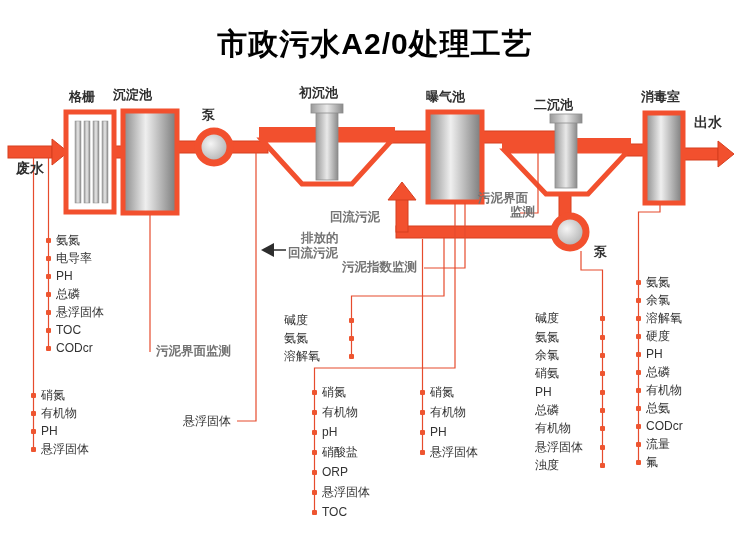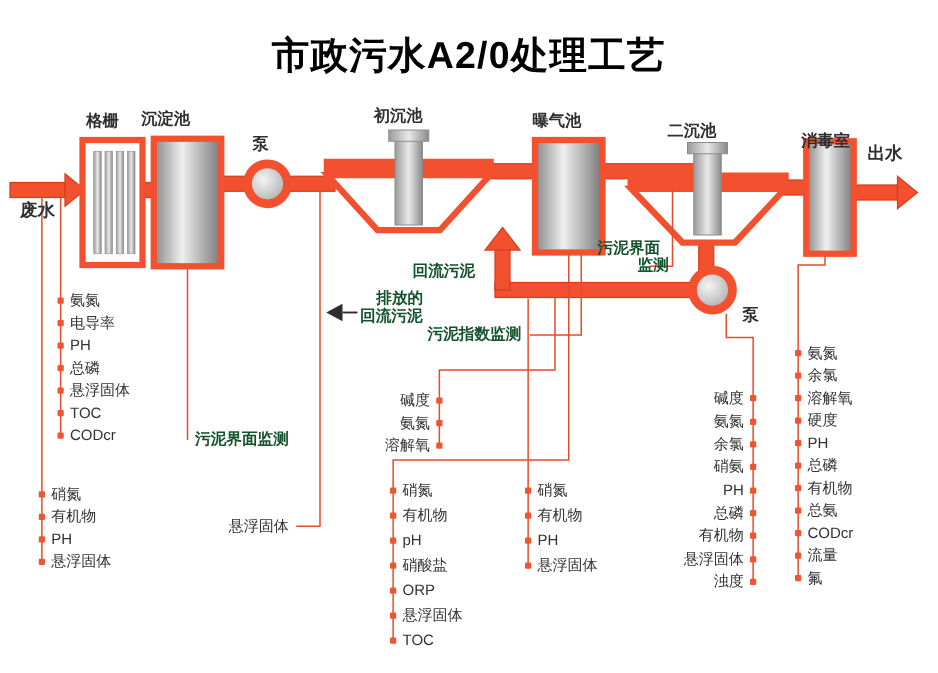--- a/index.html
+++ b/index.html
@@ -7,22 +7,22 @@
   body { font-family:"Liberation Sans","DejaVu Sans",sans-serif; }
   .stage { position:relative; width:750px; height:538px; background:#ffffff; overflow:hidden; }
   .layer { position:absolute; left:0; top:0; }
   .title { position:absolute; top:24px; left:0; width:100%; text-align:center;
            font-size:30px; font-weight:800; color:#000; letter-spacing:1px; }
   .eq { position:absolute; font-size:13px; font-weight:700; color:#2f2f2f; white-space:nowrap; }
   .big { font-size:14px;text-align:right; }
   .param { position:absolute; height:16px; display:flex; align-items:center; gap:5px;
            font-size:12px; color:#333; white-space:nowrap; }
   .param .dot { width:5px; height:5px; border-radius:1px; background:#ee5530; flex:0 0 auto; }
-  .dr { justify-content:flex-end; }
-  .g { position:absolute; font-size:12.5px; font-weight:600; color:#14532d;
+  .dr { justify-content:space-between; }
+  .g { position:absolute; font-size:12.5px; font-weight:600; color:#737373;
        white-space:nowrap; height:15px; line-height:15px; }
 </style>
 </head>
 <body>
 
 <div class="stage">
 
   <div class="title">市政污水A2/0处理工艺</div>
 
   <svg class="layer" width="750" height="538" viewBox="0 0 750 538">
@@ -118,21 +118,21 @@
     </g>
   </svg>
 
   <div class="eq big" style="left:16px;top:160px">废水</div>
   <div class="eq" style="left:69px;top:88px">格栅</div>
   <div class="eq" style="left:113px;top:86px">沉淀池</div>
   <div class="eq" style="left:202px;top:106px">泵</div>
   <div class="eq" style="left:299px;top:84px">初沉池</div>
   <div class="eq" style="left:426px;top:88px">曝气池</div>
   <div class="eq" style="left:534px;top:96px">二沉池</div>
-  <div class="eq" style="left:641px;top:104px">消毒室</div>
+  <div class="eq" style="left:641px;top:88px">消毒室</div>
   <div class="eq big" style="left:694px;top:114px">出水</div>
   <div class="eq" style="left:594px;top:243px">泵</div>
 
   <div class="g" style="left:330px;top:210px">回流污泥</div>
   <div class="g" style="left:301px;top:231px">排放的</div>
   <div class="g" style="left:288px;top:246px">回流污泥</div>
   <div class="g" style="left:342px;top:260px">污泥指数监测</div>
   <div class="g" style="left:156px;top:344px">污泥界面监测</div>
   <div class="g" style="left:478px;top:191px">污泥界面</div>
   <div class="g" style="left:510px;top:205px">监测</div>

